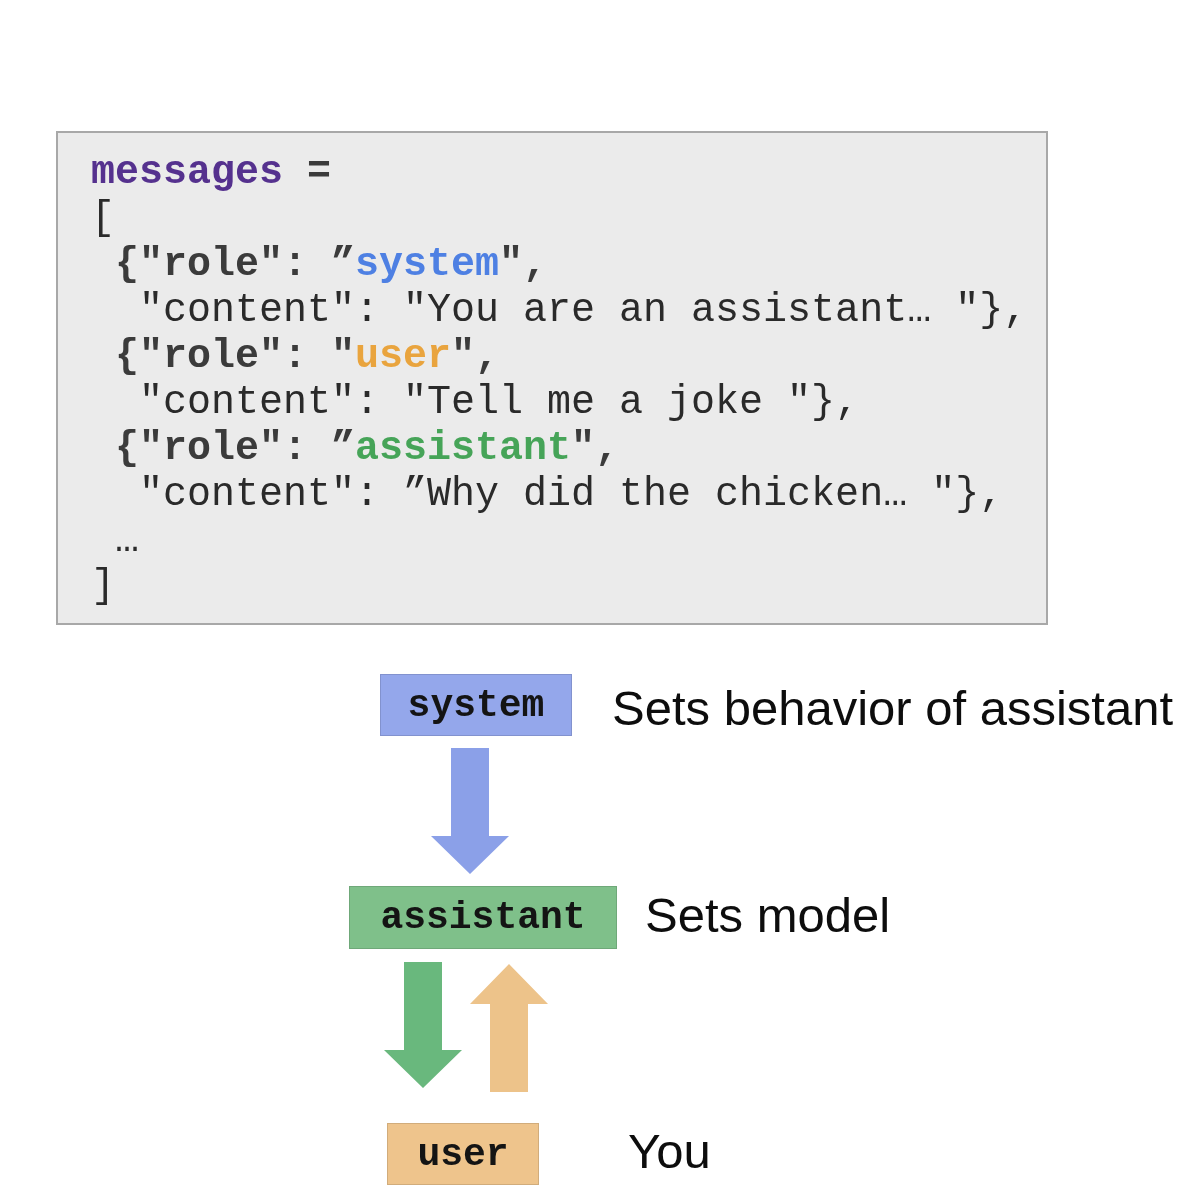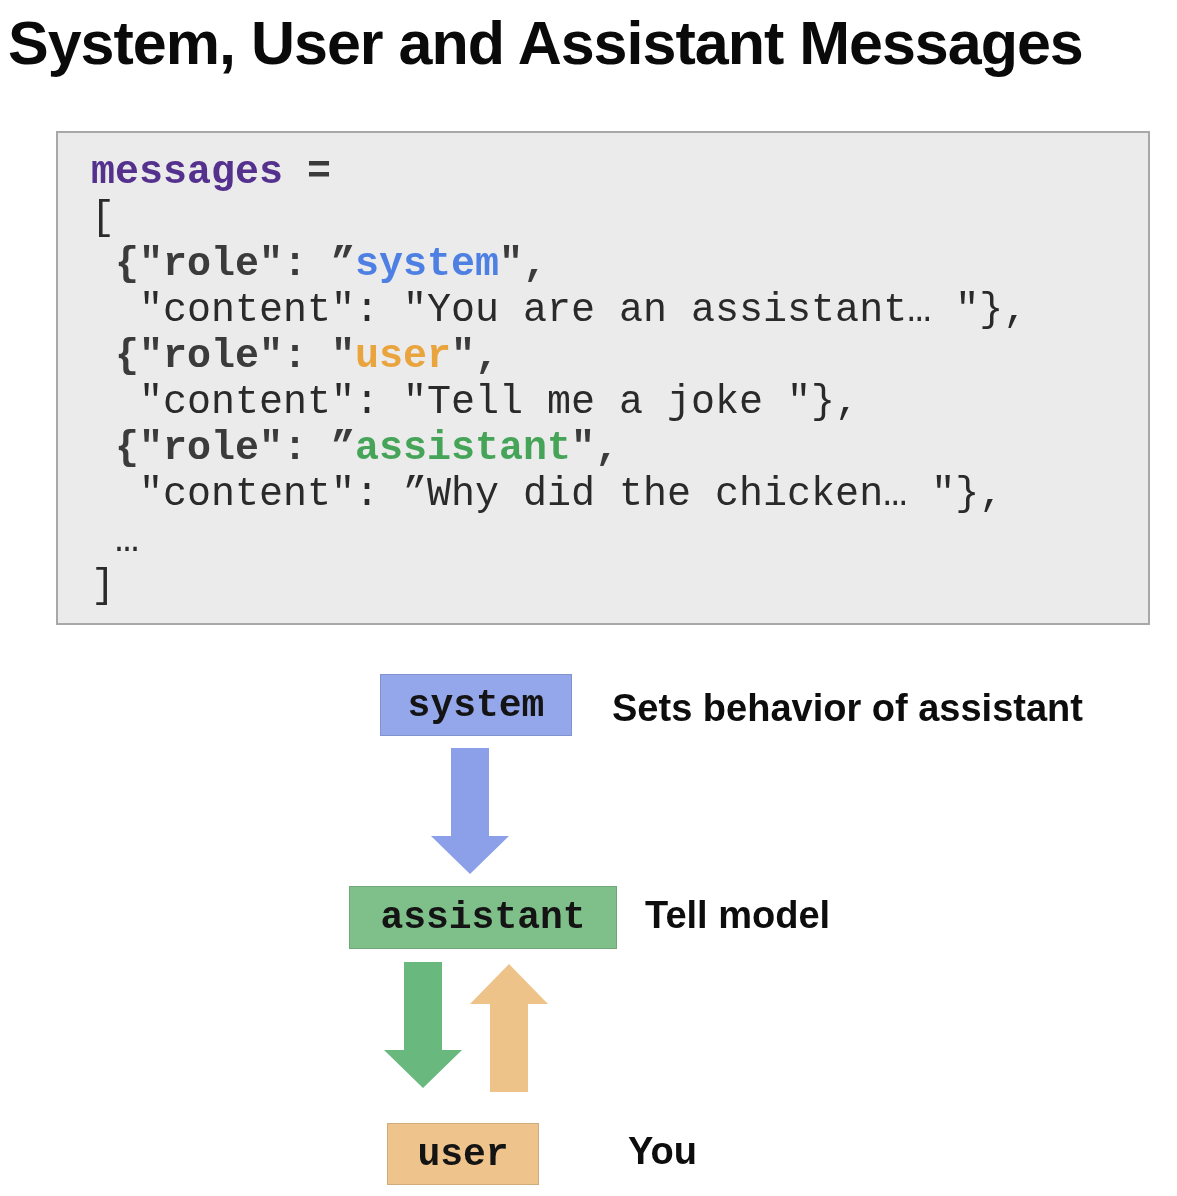--- a/index.html
+++ b/index.html
@@ -20,21 +20,21 @@
     font-size:61px;
     font-weight:600;
     letter-spacing:-1px;
     line-height:1.3;
     color:var(--c-title,#0a0a0a);
     white-space:nowrap;
   }
   .code-block{
     position:absolute;
     left:56px; top:131px;
-    width:1094px; height:494px;
+    width:992px; height:494px;
     box-sizing:border-box;
     background:var(--c-code-bg,#ebebeb);
     border:2px solid var(--c-code-border,#a8a8a8);
     padding:17px 8px 0 33px;
   }
   .code{
     font-family:"Liberation Mono", monospace;
     font-size:40px;
     line-height:46px;
     white-space:pre;
@@ -60,22 +60,22 @@
     border:1px solid rgba(0,0,0,0.12);
     box-sizing:border-box;
   }
   .node-system   {left:380px; top:674px;  width:192px; height:62px; background:var(--c-box-blue,#94a7eb);}
   .node-assistant{left:349px; top:886px;  width:268px; height:63px; background:var(--c-box-green,#7fc08a);}
   .node-user     {left:387px; top:1123px; width:152px; height:62px; background:var(--c-box-orange,#eec48c);}
 
   .desc{
     position:absolute;
     font-family:"Liberation Sans", sans-serif;
-    font-size:38px;
-    font-weight:700;
+    font-size:49px;
+    font-weight:400;
     line-height:44px;
     color:#0d0d0d;
     white-space:nowrap;
   }
   .desc-system   {left:612px; top:686px;}
   .desc-assistant{left:645px; top:893px;}
   .desc-user     {left:628px; top:1129px;}
 
   .arrow{position:absolute;}
   .arrow-blue  {left:431px; top:748px;}
@@ -83,39 +83,38 @@
   .arrow-orange{left:470px; top:964px;}
   .arrow-blue polygon  {fill:var(--c-arrow-blue,#8ba0e8);}
   .arrow-green polygon {fill:var(--c-arrow-green,#69b87d);}
   .arrow-orange polygon{fill:var(--c-arrow-orange,#edc38a);}
 </style>
 </head>
 <body>
 
 <div class="page">
 
-  <h1 class="title">System, User and Assistant Messages</h1>
 
   <div class="code-block">
     <div class="code"><div class="code-line"><span class="seg-kw">messages</span><span class="seg-b"> =</span></div><div class="code-line"><span class="seg-p">[</span></div><div class="code-line"><span class="seg-b"> {"role": ”</span><span class="seg-sys">system</span><span class="seg-b">",</span></div><div class="code-line"><span class="seg-p">  "content": "You are an assistant… "},</span></div><div class="code-line"><span class="seg-b"> {"role": "</span><span class="seg-usr">user</span><span class="seg-b">",</span></div><div class="code-line"><span class="seg-p">  "content": "Tell me a joke "},</span></div><div class="code-line"><span class="seg-b"> {"role": ”</span><span class="seg-ast">assistant</span><span class="seg-b">",</span></div><div class="code-line"><span class="seg-p">  "content": ”Why did the chicken… "},</span></div><div class="code-line"><span class="seg-p"> …</span></div><div class="code-line"><span class="seg-p">]</span></div></div>
   </div>
 
   <div class="node node-system">
     <span>system</span>
   </div>
   <div class="desc desc-system">Sets behavior of assistant</div>
 
   <svg class="arrow arrow-blue" width="78" height="126" viewBox="0 0 78 126">
     <polygon points="20,0 58,0 58,88 78,88 39,126 0,88 20,88"></polygon>
   </svg>
 
   <div class="node node-assistant">
     <span>assistant</span>
   </div>
-  <div class="desc desc-assistant">Tell model</div>
+  <div class="desc desc-assistant">Sets model</div>
 
   <svg class="arrow arrow-green" width="78" height="126" viewBox="0 0 78 126">
     <polygon points="20,0 58,0 58,88 78,88 39,126 0,88 20,88"></polygon>
   </svg>
 
   <svg class="arrow arrow-orange" width="78" height="128" viewBox="0 0 78 128">
     <polygon points="39,0 78,40 58,40 58,128 20,128 20,40 0,40"></polygon>
   </svg>
 
   <div class="node node-user">

